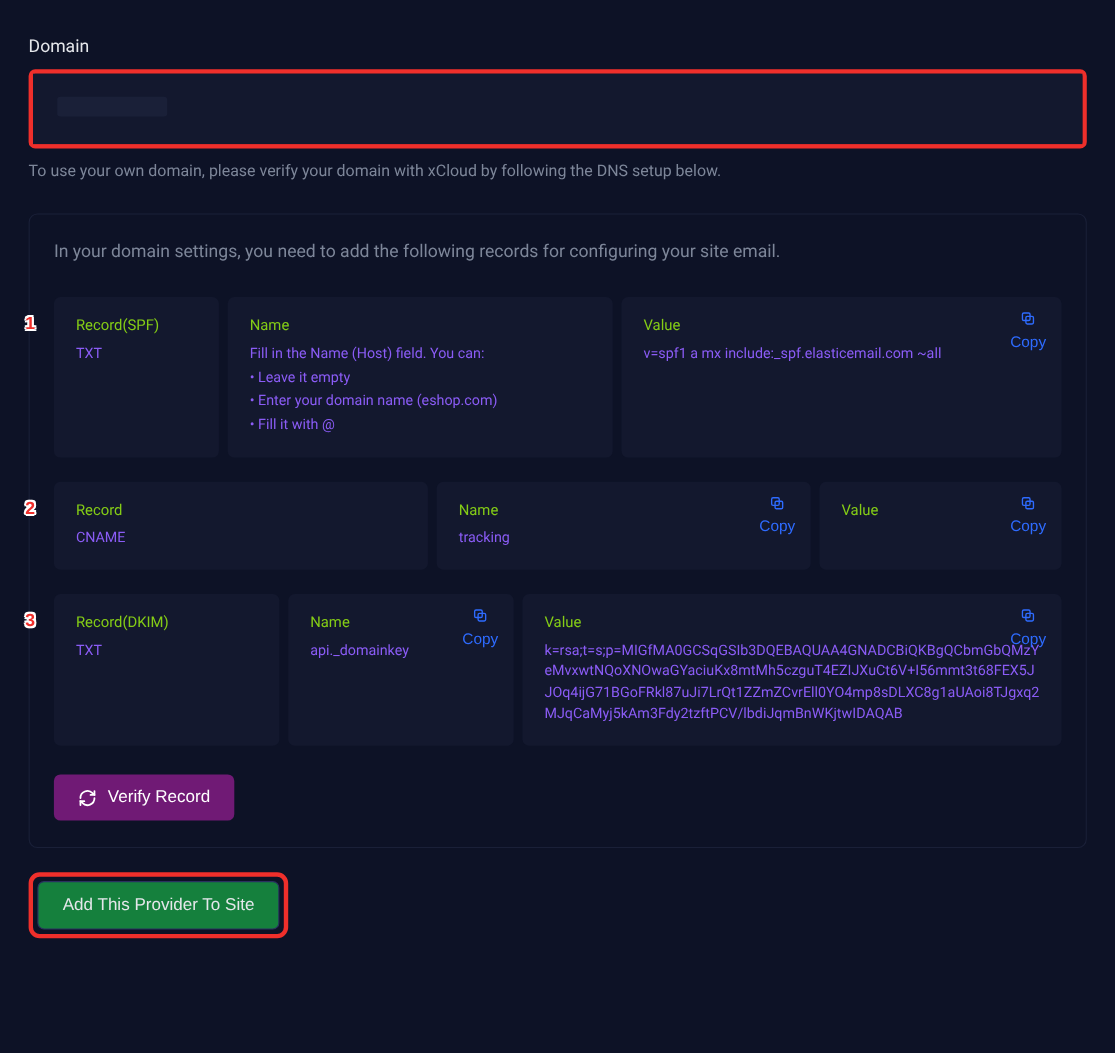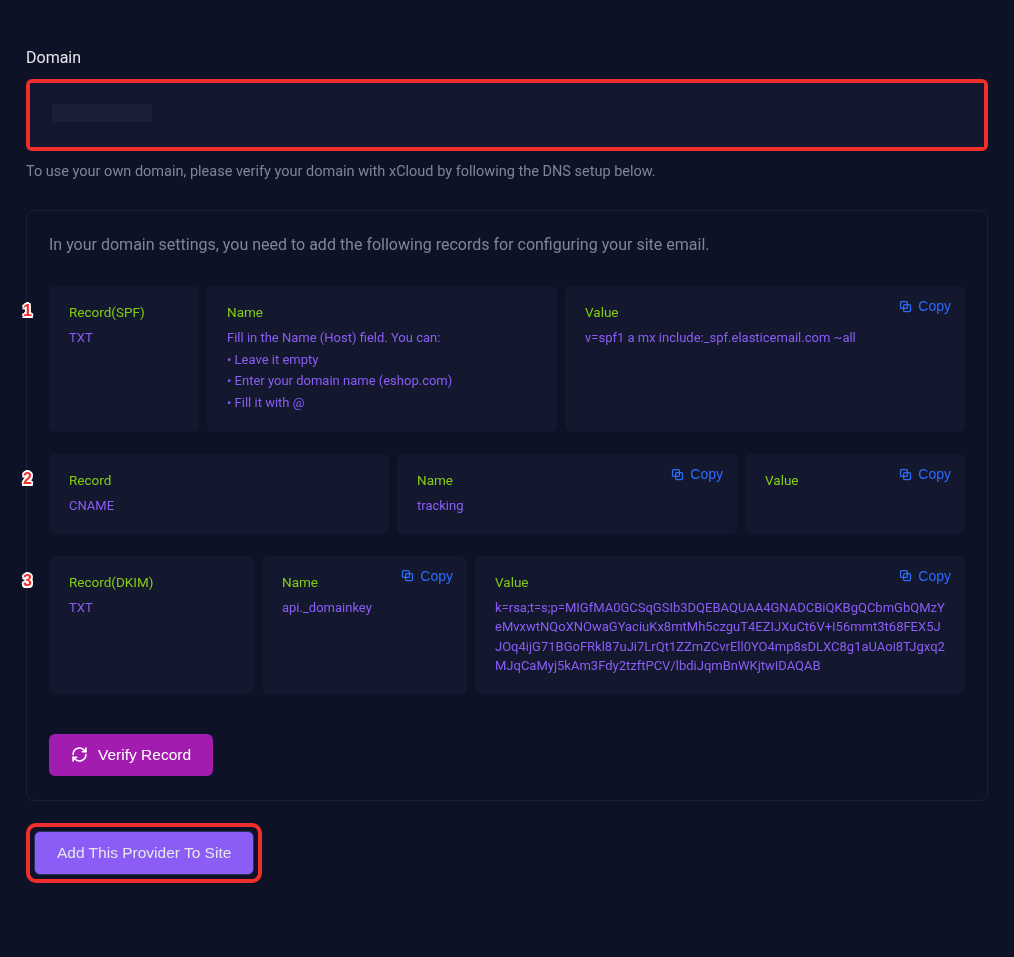--- a/index.html
+++ b/index.html
@@ -7,21 +7,21 @@
   body {
     background: #0d1226;
     font-family: -apple-system, BlinkMacSystemFont, "Segoe UI", Roboto, Arial, sans-serif;
     color: #e5e7eb;
     padding: 20px 26px;
   }
 
   .domain-label {
     font-size: 16px;
     color: #e5e7eb;
-    margin-top: 28px;
+    margin-top: 12px;
     margin-bottom: 12px;
   }
 
   .domain-input-wrap {
     border: 4px solid #ef2f2b;
     border-radius: 6px;
     padding: 0;
     margin-bottom: 8px;
   }
   .domain-input {
@@ -102,20 +102,21 @@
     top: 12px;
     right: 14px;
     display: flex;
     align-items: center;
     gap: 5px;
     color: #2e6bff;
     font-size: 14px;
     cursor: pointer;
     background: none;
     border: none;
+    flex-direction: column;
   }
   .copy-btn svg { width: 15px; height: 15px; }
 
   .callout-badge {
     position: absolute;
     left: -26px;
     top: 16px;
     width: 18px;
     height: 20px;
     color: #ef2f2b;
@@ -141,42 +142,42 @@
   .row2 .col-rec   { flex: 0 0 340px; }
   .row2 .col-name  { flex: 0 0 340px; }
   .row2 .col-val   { flex: 1; }
 
   .row3 .col-rec   { flex: 0 0 205px; }
   .row3 .col-name  { flex: 0 0 205px; }
   .row3 .col-val   { flex: 1; }
 
   .verify-btn {
     display: inline-flex;
-    align-items: flex-start;
+    align-items: flex-end;
     gap: 10px;
-    background: #a21caf;
+    background: #701a75;
     color: #fff;
     border: none;
     border-radius: 6px;
     padding: 12px 22px;
     font-size: 15.5px;
     cursor: pointer;
-    margin-top: 18px;
+    margin-top: 4px;
   }
   .verify-btn svg { width: 17px; height: 17px; }
 
   .add-provider-wrap {
     margin-top: 22px;
     display: inline-block;
     border: 4px solid #ef2f2b;
     border-radius: 10px;
     padding: 4px;
   }
   .add-provider-btn {
-    background: #8b5cf6;
+    background: #15803d;
     color: #e5e7eb;
     border: 1px solid #2a3160;
     border-radius: 6px;
     padding: 12px 22px;
     font-size: 15.5px;
     cursor: pointer;
   }
 </style>
 </head>
 <body>

